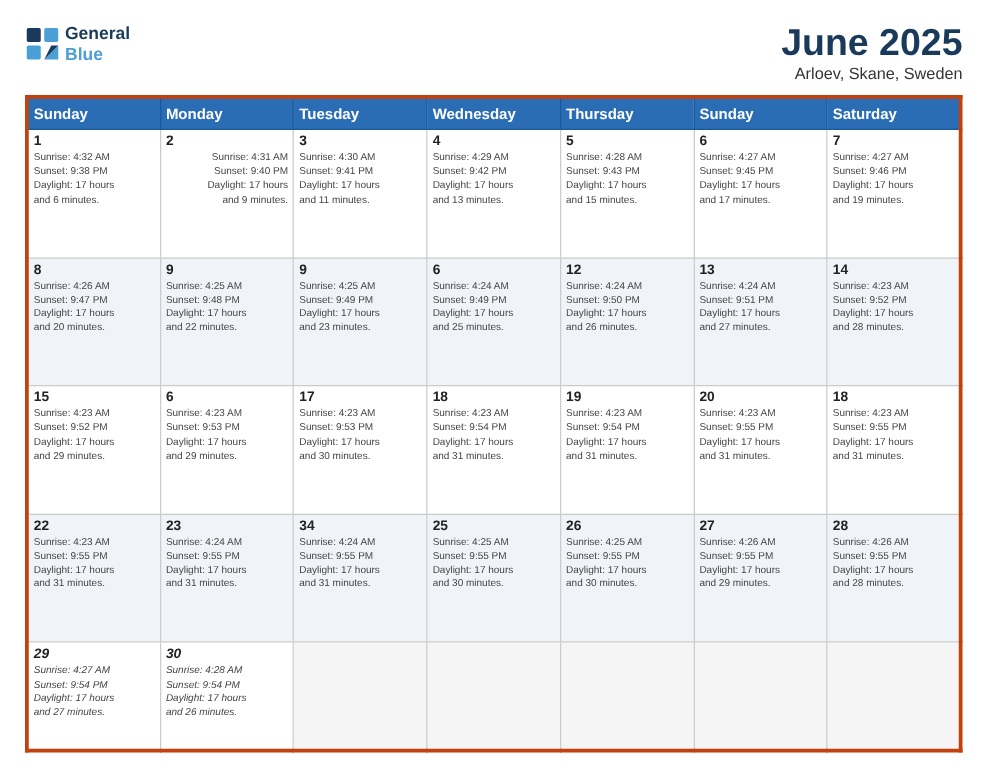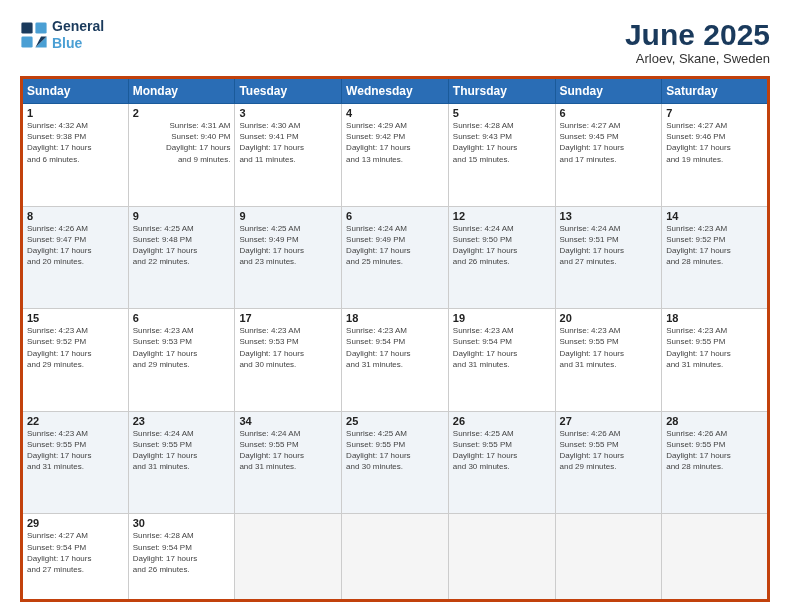--- a/index.html
+++ b/index.html
@@ -65,20 +65,21 @@
       vertical-align: top;
       border: 1px solid #ccc;
       padding: 3px 4px;
       font-size: 8.5px;
       color: #333;
       background: #fff;
       height: 78px;
     }
     .calendar tr:last-child td {
       height: 65px;
+      font-style: italic;
     }
     .calendar td.empty {
       background: #f5f5f5;
     }
     .day-num {
       font-size: 11px;
       font-weight: bold;
       color: #222;
       display: block;
       margin-bottom: 1px;

